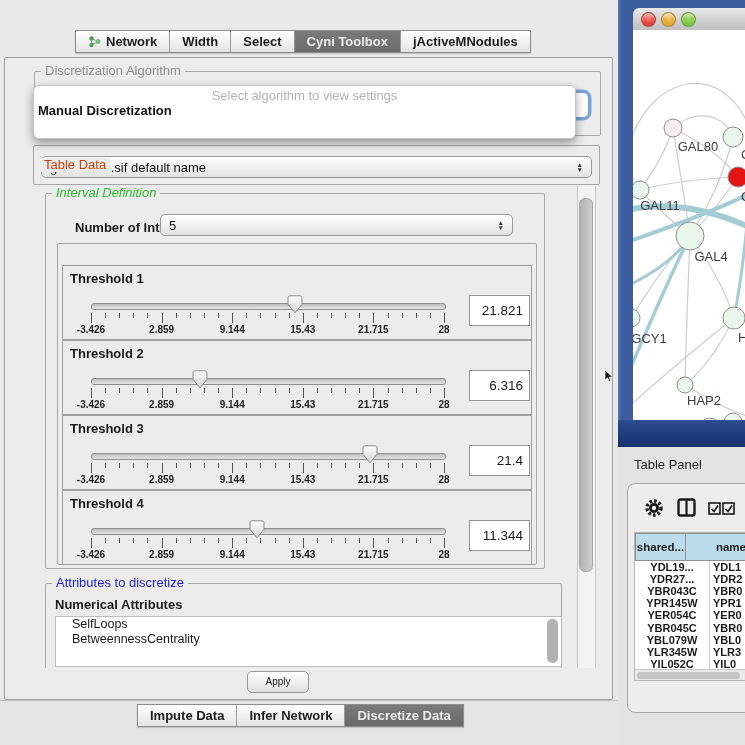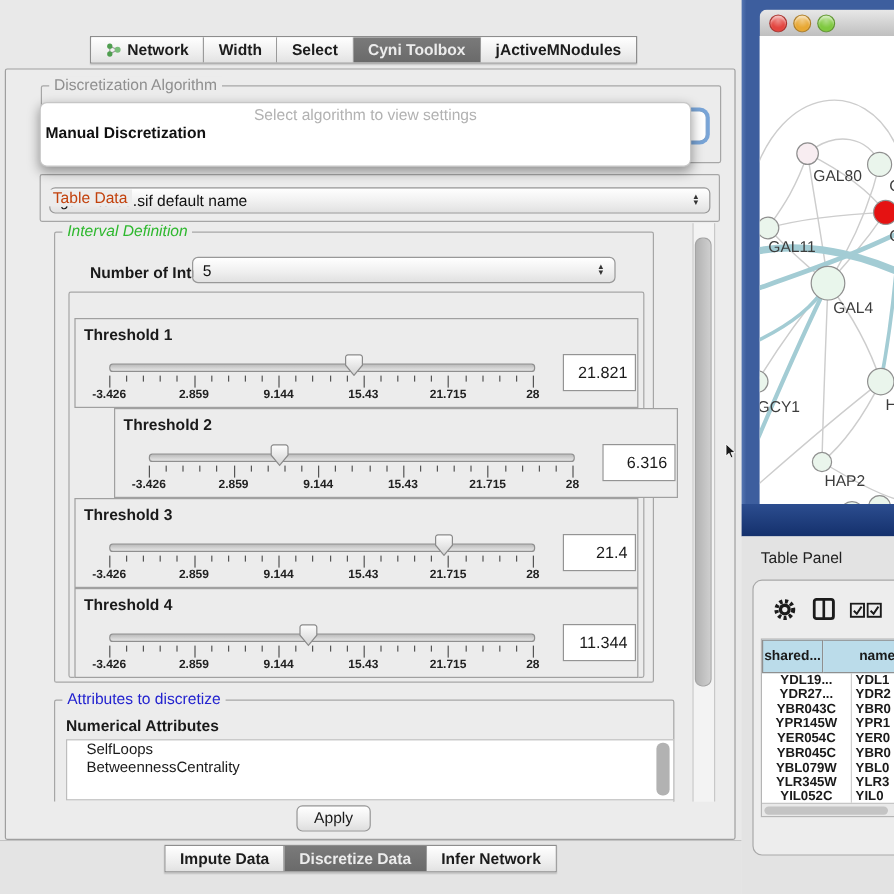--- a/index.html
+++ b/index.html
@@ -59,21 +59,21 @@
   
   #attr-list{position:absolute;left:22px;top:431px;width:505px;height:49px;background:#fff;border:1px solid #bdbdbd;overflow:hidden;}
   .attr-item{font-size:12.5px;line-height:15px;padding-left:16px;white-space:nowrap;}
   #attr-scroll{position:absolute;right:3px;top:2px;width:11px;height:44px;background:#b2b2b2;border-radius:5px;}
 
   
   #vscroll-track{left:577px;top:186px;width:17px;height:482px;background:#f3f3f3;border-left:1px solid #c8c8c8;border-right:1px solid #c8c8c8;}
   #vscroll-thumb{left:579px;top:198px;width:12px;height:372px;background:linear-gradient(90deg,#b2b2b2,#cfcfcf);border:1px solid #a5a5a5;border-radius:6px;}
 
   #apply-btn{left:247px;top:671px;width:60px;height:20px;border:1px solid #979797;border-radius:5px;
-             background:linear-gradient(#ffffff,#ededed 60%,#dedede);text-align:center;line-height:19px;font-size:13px;}
+             background:linear-gradient(#ffffff,#ededed 60%,#dedede);text-align:center;line-height:19px;font-size:10px;}
 
   #bottom-divider{left:0;top:700px;width:618px;height:1px;background:#c2c2c2;}
   #bottom-strip{left:0;top:701px;width:618px;height:44px;background:#e4e4e4;}
 
   
   #desktop-blue{left:618px;top:0;width:127px;height:420px;background:linear-gradient(90deg,#5576b2 0px,#3d5e9e 4px);}
   #frame-band{left:618px;top:420px;width:127px;height:27px;background:linear-gradient(#2c4d8f,#14306c);}
   #net-titlebar{left:633px;top:8px;width:112px;height:22px;border-radius:6px 0 0 0;
                 background:linear-gradient(#e8e8e8,#bfbfbf);border-bottom:1px solid #989898;}
   .light{width:13px;height:13px;border-radius:50%;border:1px solid rgba(0,0,0,.25);box-shadow:inset 0 2px 2px rgba(255,255,255,.6);}
@@ -212,21 +212,21 @@
                 <linearGradient id="tg0" x1="0" y1="0" x2="0" y2="1">
                   <stop offset="0" stop-color="#fdfdfd"></stop>
                   <stop offset="1" stop-color="#d3d3d3"></stop>
                 </linearGradient>
               </defs>
               <path d="M3,0.8 h10 a2,2 0 0 1 2,2 v6.5 l-7,8.5 -7,-8.5 v-6.5 a2,2 0 0 1 2,-2 z" fill="url(#tg0)" stroke="#8a8a8a"></path>
             </svg>
           </div>
           <div class="value-box">21.821</div>
         </div>
-        <div class="thresh-block" style="top: 155px; margin-left: 33px;">
+        <div class="thresh-block" style="top: 155px;">
           <div class="thresh-label">Threshold 2</div>
           <div class="slider-track"></div>
           <div class="tick" style="left: 28px; top: 47px; height: 10px;"></div>
           <div class="tick" style="left: 42.12px; top: 47px; height: 5px;"></div>
           <div class="tick" style="left: 56.24px; top: 47px; height: 5px;"></div>
           <div class="tick" style="left: 70.36px; top: 47px; height: 5px;"></div>
           <div class="tick" style="left: 84.48px; top: 47px; height: 5px;"></div>
           <div class="tick" style="left: 98.6px; top: 47px; height: 10px;"></div>
           <div class="tick" style="left: 112.72px; top: 47px; height: 5px;"></div>
           <div class="tick" style="left: 126.84px; top: 47px; height: 5px;"></div>
@@ -379,25 +379,25 @@
   <div class="abs" id="vscroll-thumb"></div>
 
   <div class="abs" id="apply-btn">Apply</div>
 
   <div class="abs" id="bottom-divider"></div>
   <div class="abs" id="bottom-strip"></div>
   <div class="abs seggroup" id="bottom-tabs">
       <div class="seg">
         <span>Impute Data</span>
       </div>
+      <div class="seg">
+        <span>Infer Network</span>
+      </div>
       <div class="seg selected">
         <span>Discretize Data</span>
-      </div>
-      <div class="seg">
-        <span>Infer Network</span>
       </div>
     </div>
 
   <svg class="abs" style="left:604px;top:369px;" width="10" height="15">
     <path d="M1,1 L1,11 L3.6,8.8 L5.2,12.6 L6.8,11.8 L5.2,8.2 L8.6,8 Z" fill="#1a1a1a" stroke="#fff" stroke-width="0.7"></path>
   </svg>
 
   <div class="abs" id="desktop-blue"></div>
   <div class="abs" id="frame-band"></div>
 

